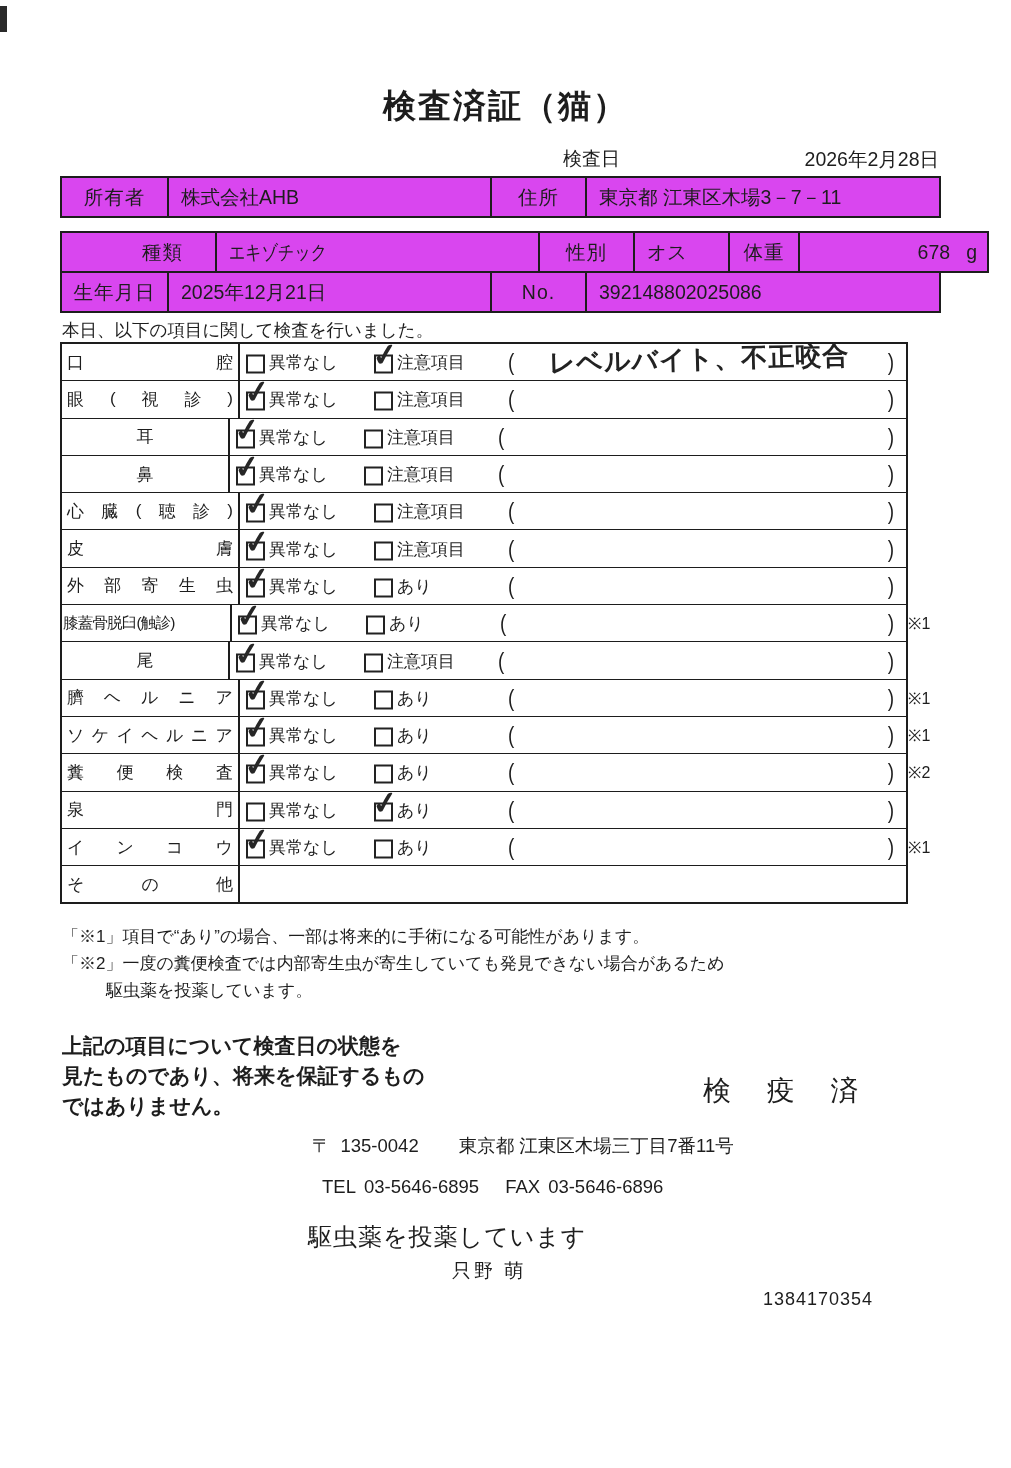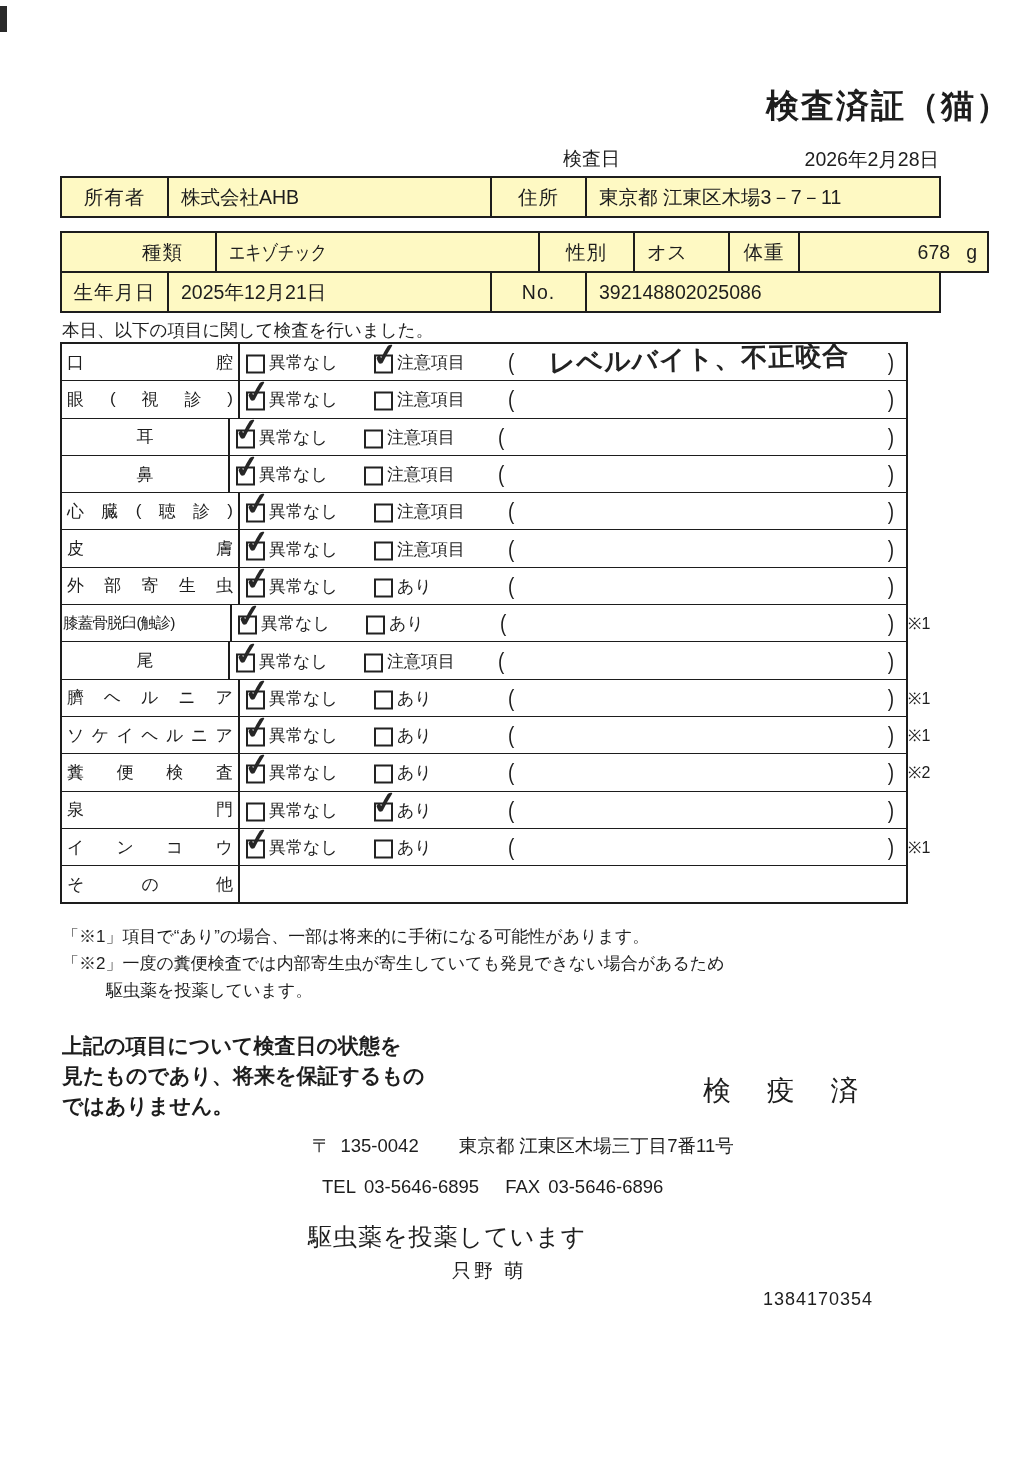--- a/index.html
+++ b/index.html
@@ -9,30 +9,30 @@
     font-family:"Liberation Sans", sans-serif;
     overflow:hidden;
   }
   .abs { position:absolute; }
 
   
   .artifact { position:absolute; left:0; top:6px; width:7px; height:26px; background:#2a2a2a; }
 
   
   .title {
-    left:0; right:0; top:84px; text-align:right;
+    left:0; right:0; top:84px; text-align:center;
     font-size:33px; font-weight:600; letter-spacing:2px;
   }
 
   
   .exam-date-label { left:563px; top:146px; font-size:19px; font-weight:500; }
   .exam-date-value { right:72px; top:146px; font-size:19.5px; font-weight:500; }
 
   
-  .grid-row { display:grid; border:2px solid #1d1d1d; background:#fef9c3; }
+  .grid-row { display:grid; border:2px solid #1d1d1d; background:#d946ef; }
   .cell { display:flex; align-items:center; height:38px; border-left:2px solid #1d1d1d; font-size:19.5px; overflow:visible; white-space:nowrap; }
   .cell:first-child { border-left:none; }
   .cell.lab { justify-content:center; font-weight:500; letter-spacing:1px; }
   .cell.val { padding-left:12px; font-weight:500; }
   .cell.val-num { justify-content:flex-end; padding-right:10px; gap:16px; font-weight:500; }
   .squeeze { display:inline-block; transform:scaleX(0.82); transform-origin:left center; }
 
   #t1 { left:60px; top:176px; width:877px; grid-template-columns:105px 323px 95px 1fr; }
   #t2a { left:60px; top:231px; width:877px; grid-template-columns:105px 323px 95px 95px 70px 1fr;padding-left:48px; }
   #t2b { left:60px; top:273px; width:877px; grid-template-columns:105px 323px 95px 1fr; border-top:none; }

